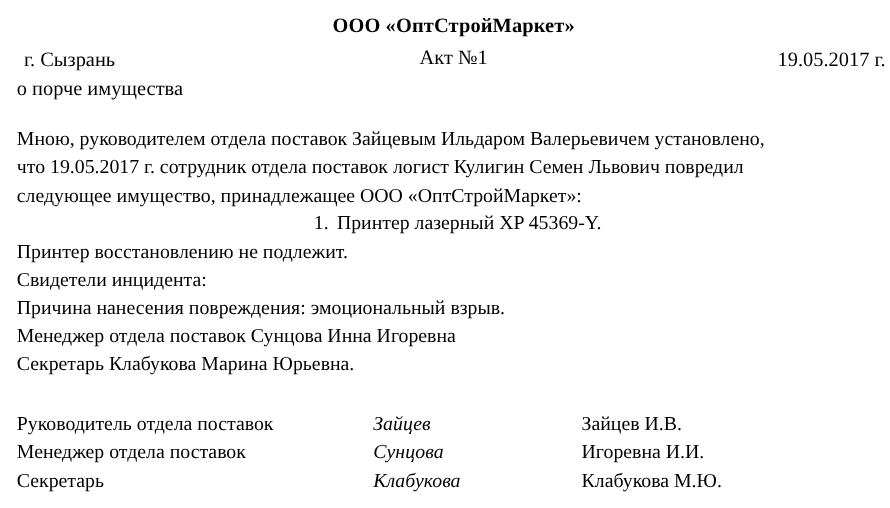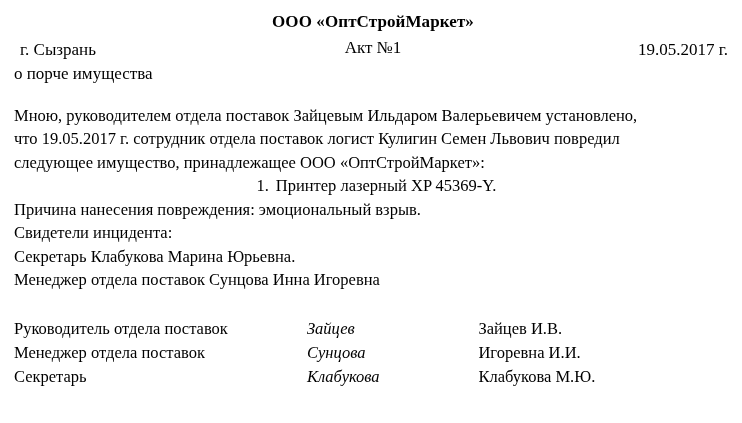--- a/index.html
+++ b/index.html
@@ -12,21 +12,21 @@
     height: 423px;
     font-family: "Liberation Serif", serif;
     color: #000000;
     overflow: hidden;
   }
   .page {
     position: relative;
     width: 742px;
     height: 423px;
     box-sizing: border-box;
-    padding: 6px 10px 0 14px;
+    padding: 6px 0 0 14px;
   }
   .org-title {
     text-align: center;
     font-size: 17px;
     font-weight: bold;
     margin-top: 6px;
     letter-spacing: 0.1px;
   }
   .meta-row {
     display: flex;
@@ -108,24 +108,25 @@
 
   <div class="body-block">
     <p>Мною, руководителем отдела поставок Зайцевым Ильдаром Валерьевичем установлено,</p>
     <p>что 19.05.2017 г. сотрудник отдела поставок логист Кулигин Семен Львович повредил</p>
     <p>следующее имущество, принадлежащее ООО «ОптСтройМаркет»:</p>
 
     <p class="list-item">
       <span class="list-num">1.</span><span>Принтер лазерный XP 45369-Y.</span>
     </p>
 
+    <p>Принтер восстановлению не подлежит.</p>
+    <p>Свидетели инцидента:</p>
     <p>Причина нанесения повреждения: эмоциональный взрыв.</p>
-    <p>Свидетели инцидента:</p>
+    <p>Менеджер отдела поставок Сунцова Инна Игоревна</p>
     <p>Секретарь Клабукова Марина Юрьевна.</p>
-    <p>Менеджер отдела поставок Сунцова Инна Игоревна</p>
   </div>
 
   <table class="sign-table">
     <tbody>
       <tr>
         <td class="col-role">Руководитель отдела поставок</td>
         <td class="col-sig">Зайцев</td>
         <td class="col-name">Зайцев И.В.</td>
       </tr>
       <tr>

